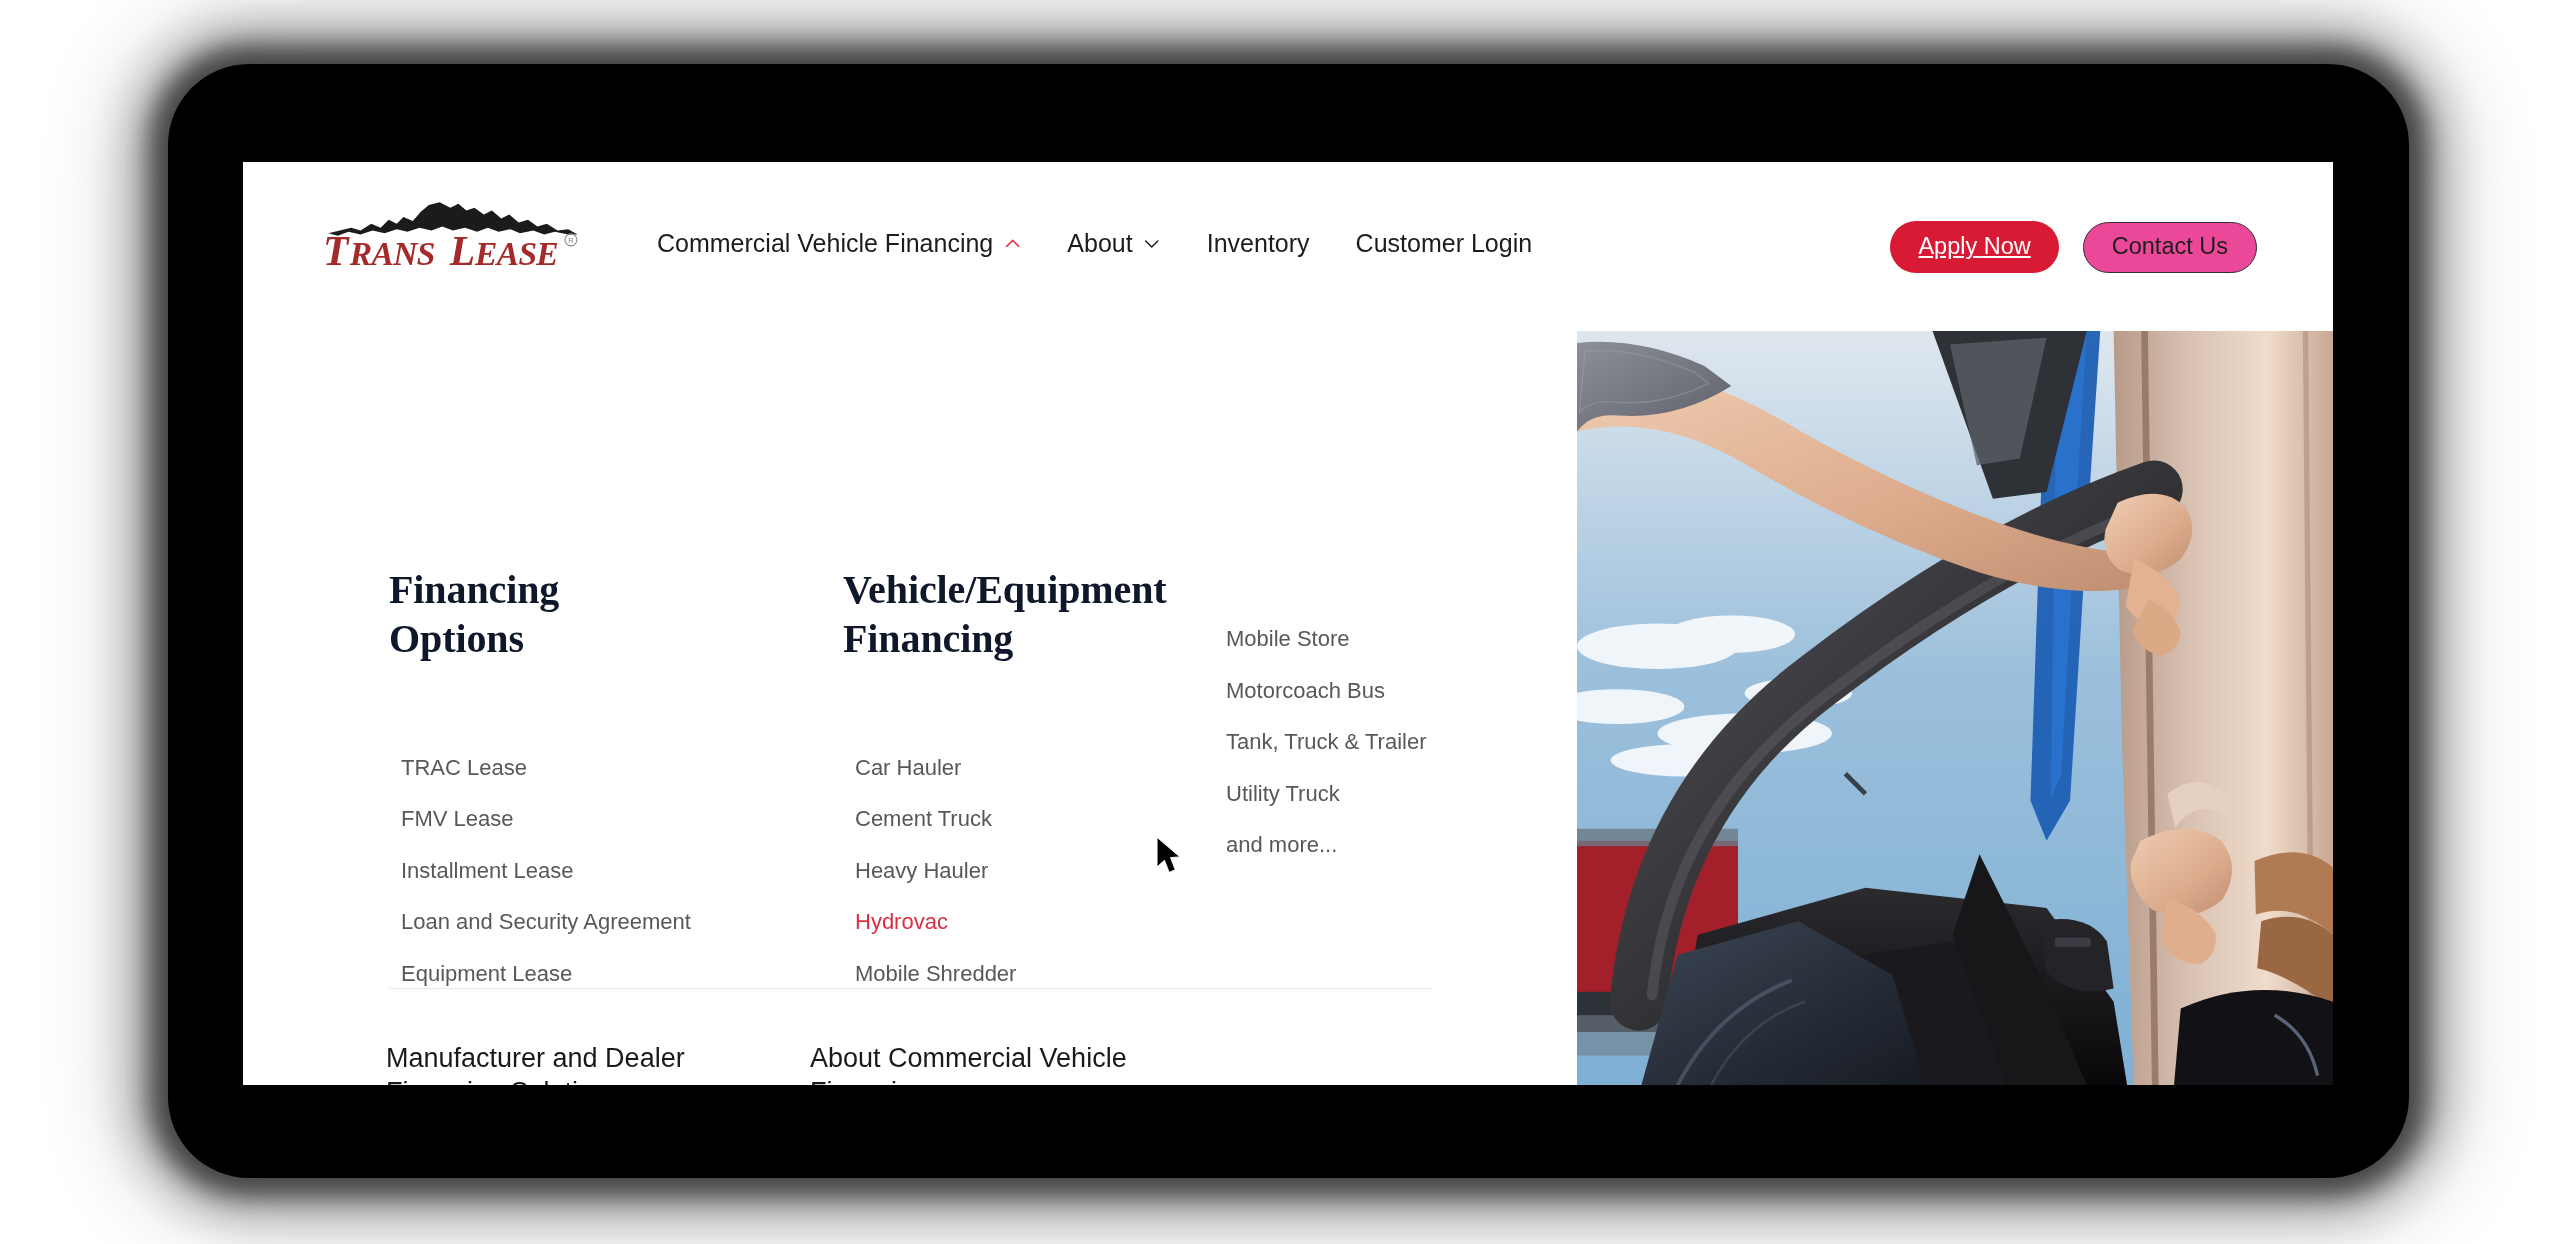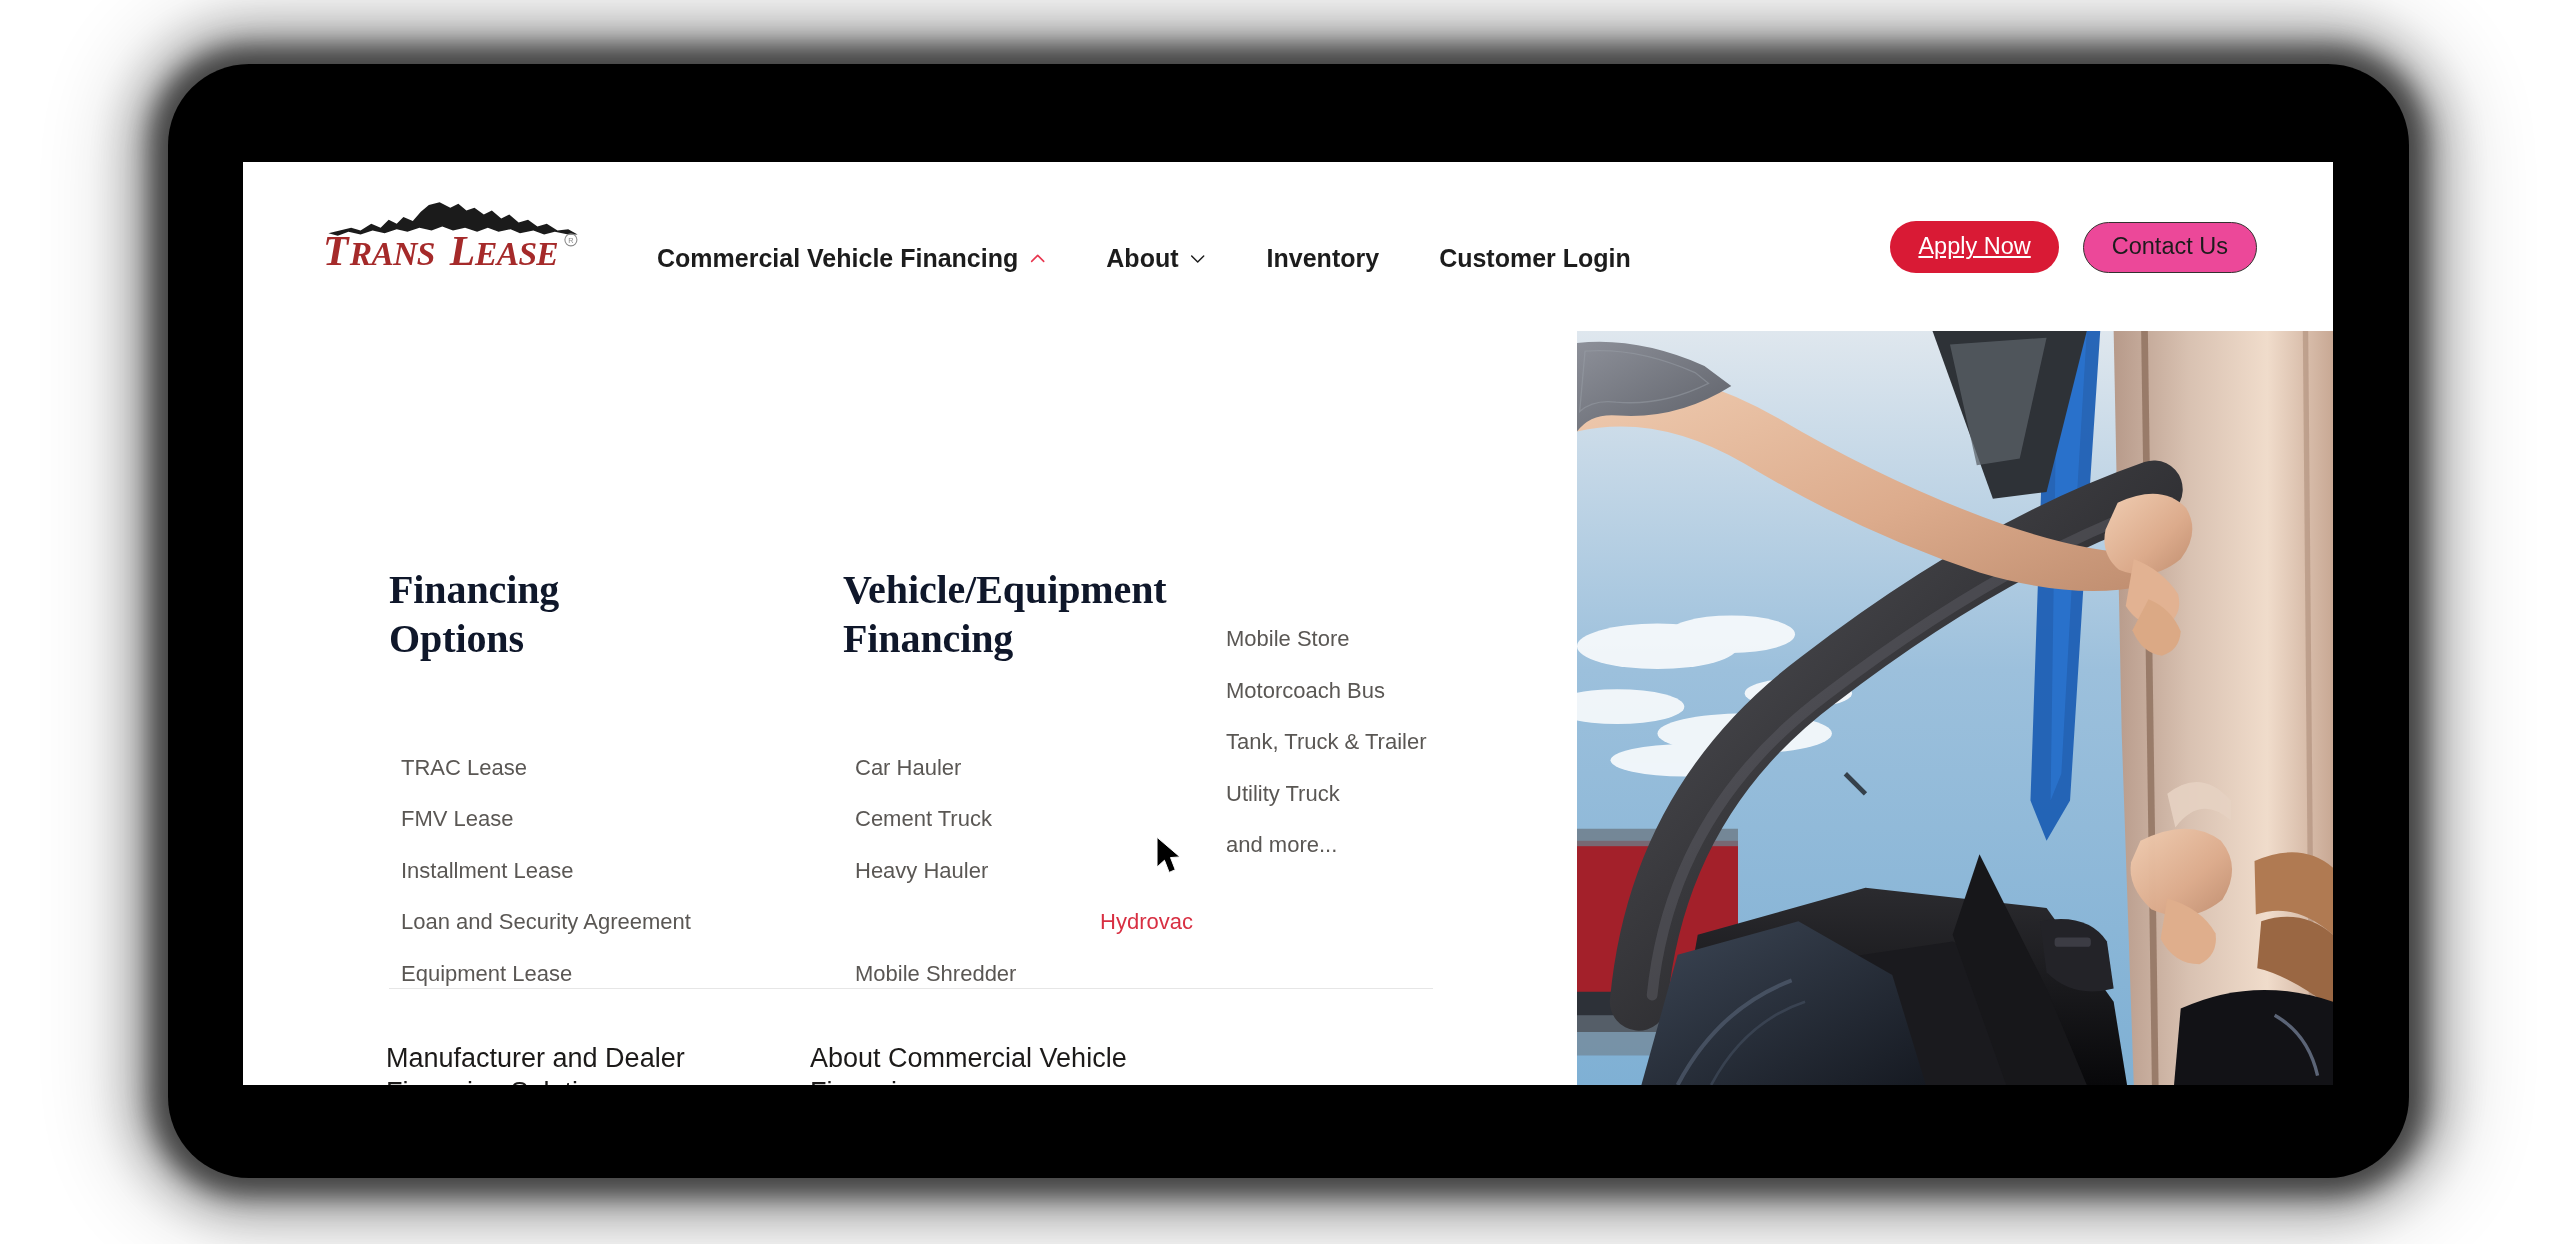--- a/index.html
+++ b/index.html
@@ -69,24 +69,23 @@
     height: 72px;
     display: block;
   }
 
   
   #primary-nav {
     position: absolute;
     left: 414px;
     top: 69px;
     display: flex;
-    align-items: flex-end;
-    gap: 14px;
+    align-items: flex-start;
+    gap: 0;
     height: 40px;
-    font-weight: bold;
   }
   .nav-item {
     display: flex;
     align-items: center;
     gap: 10.7px;
     font-size: 25px;
     color: #1c1c1c;
     white-space: nowrap;
     cursor: pointer;
     margin-right: 46px;
@@ -184,21 +183,21 @@
   }
   .mm-links li {
     font-size: 22px;
     line-height: 1;
     color: #5a5754;
     margin-bottom: 29.5px;
     white-space: nowrap;
     cursor: pointer;
   }
   .mm-links li:last-child { margin-bottom: 0; }
-  .mm-links li.is-active { color: #d82f42; text-align: right; }
+  .mm-links li.is-active { color: #d82f42; }
 
   .mm-links-spacer { height: 81px; }
 
   #mega-divider {
     position: absolute;
     left: 146px;
     top: 657px;
     width: 1044px;
     height: 1.3px;
     background: #e6e6e6;

